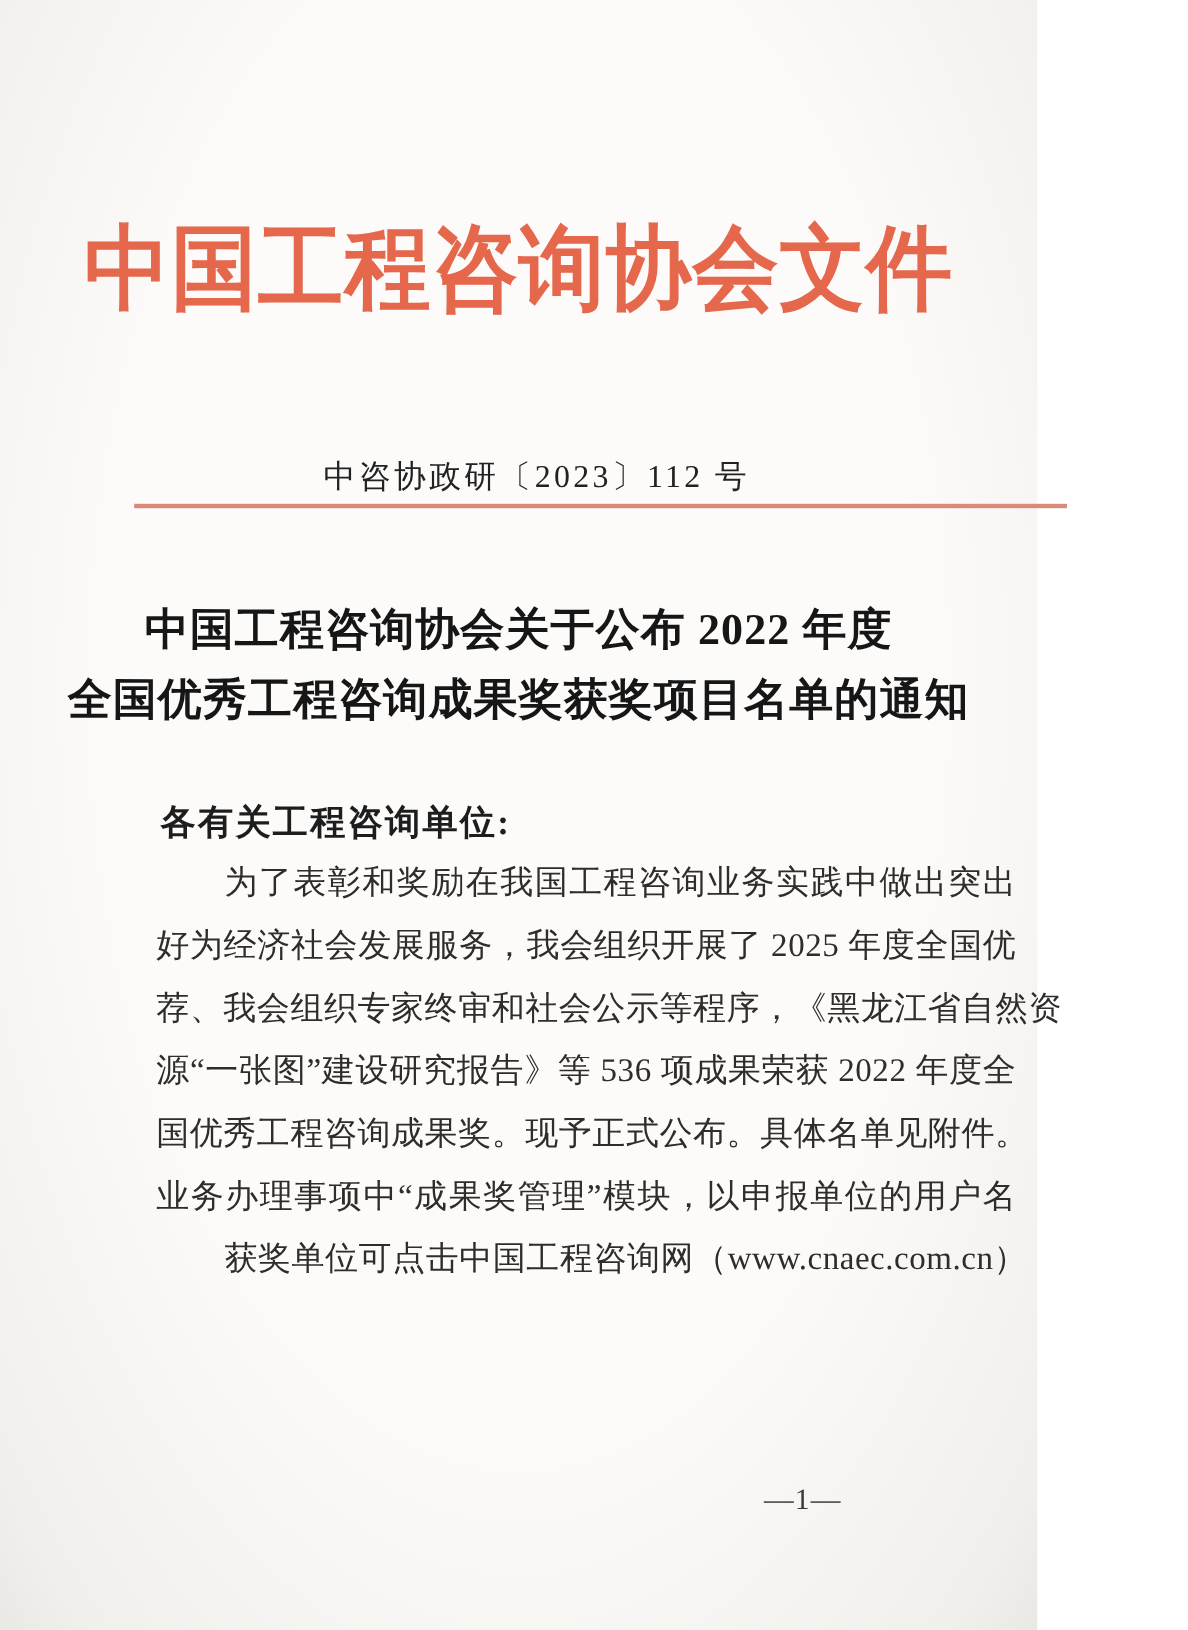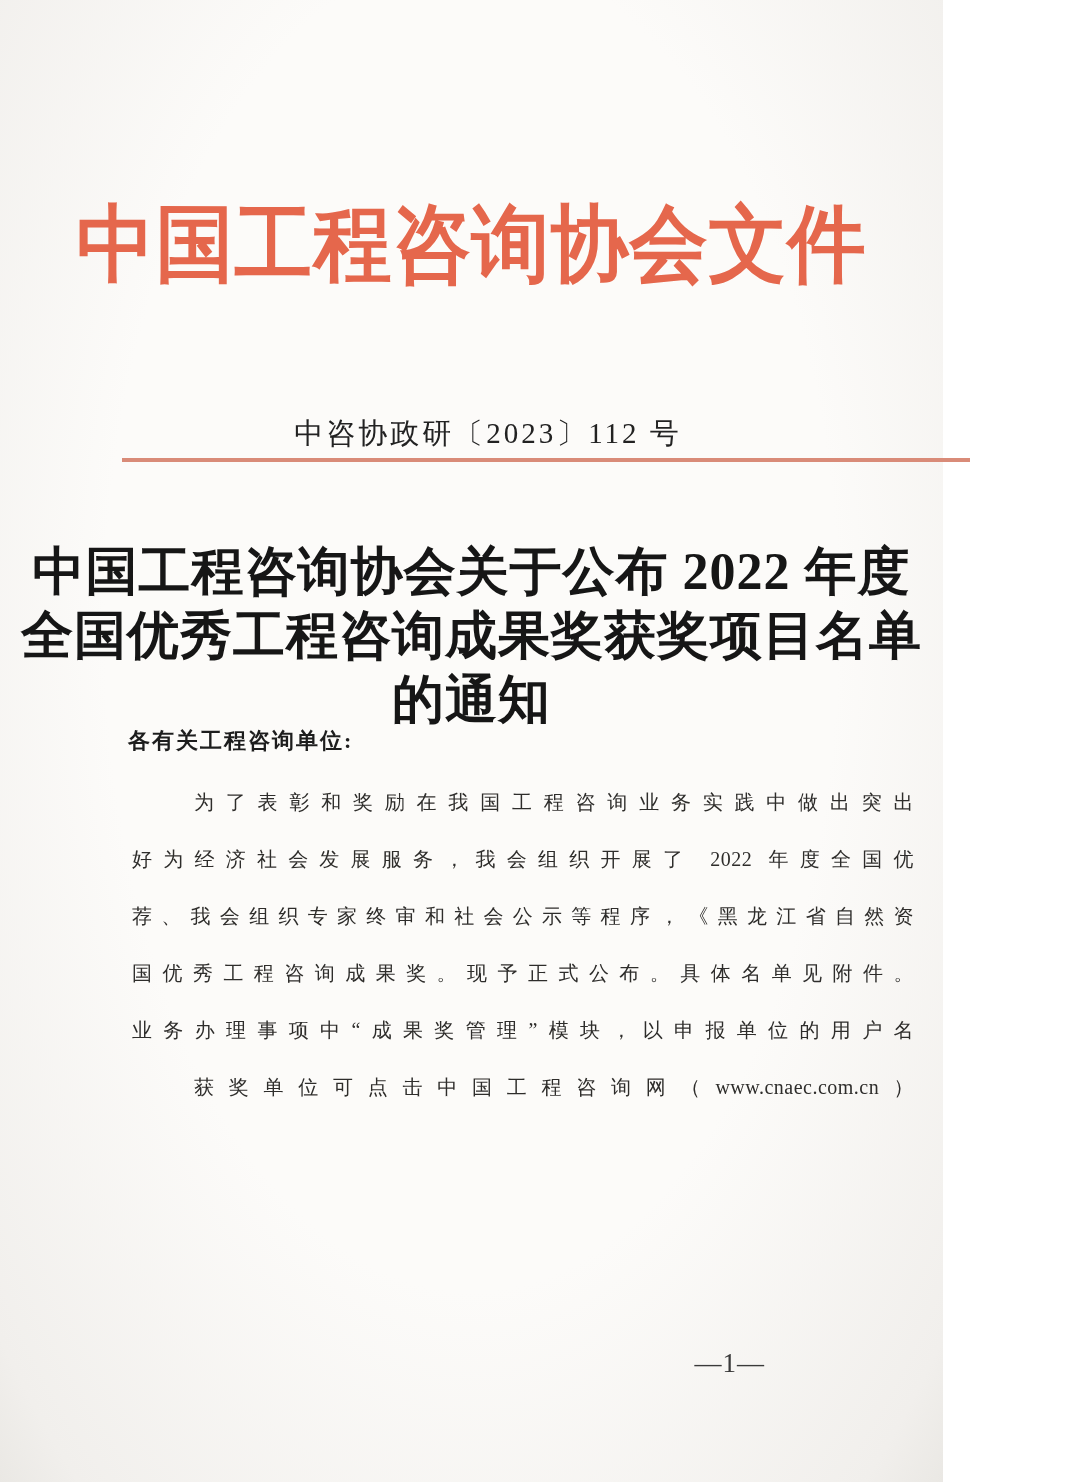--- a/index.html
+++ b/index.html
@@ -44,39 +44,39 @@
   .red-rule{
     position:absolute;
     top:458px; left:122px;
     width:848px; height:4px;
     background:var(--rule-red);
   }
   .notice-title{
     position:absolute;
     top:540px; left:0; right:0;
     text-align:center;
-    font-size:52px;
+    font-size:40px;
     font-weight:700;
     line-height:64px;
     color:#161616;
     letter-spacing:1px;
   }
   .salutation{
     position:absolute;
-    top:726px; left:128px;
-    font-size:22px;
+    top:726px; left:146px;
+    font-size:32px;
     font-weight:700;
     color:#1d1d1d;
     letter-spacing:2px;
   }
   .body-text{
     position:absolute;
-    top:774px; left:132px;
+    top:774px; left:142px;
     width:782px;
-    font-size:20px;
+    font-size:30px;
     color:var(--ink);
     letter-spacing:0.5px;
   }
   .body-text .line{
     line-height:57px;
     height:57px;
     text-align:justify;
     text-align-last:justify;
     text-justify:inter-character;
     white-space:nowrap;
@@ -107,22 +107,23 @@
   <div class="notice-title">
     <div>中国工程咨询协会关于公布 2022 年度</div>
     <div>全国优秀工程咨询成果奖获奖项目名单的通知</div>
   </div>
 
   <div class="salutation">各有关工程咨询单位:</div>
 
   <div class="body-text">
     <div>
         <div class="line indent">为了表彰和奖励在我国工程咨询业务实践中做出突出</div>
-        <div class="line">好为经济社会发展服务，我会组织开展了 2022 年度全国优</div>
+        <div class="line">好为经济社会发展服务，我会组织开展了 2025 年度全国优</div>
         <div class="line">荐、我会组织专家终审和社会公示等程序，《黑龙江省自然资</div>
+        <div class="line">源“一张图”建设研究报告》等 536 项成果荣获 2022 年度全</div>
         <div class="line">国优秀工程咨询成果奖。现予正式公布。具体名单见附件。</div>
       </div>
     <div>
         <div class="line">业务办理事项中“成果奖管理”模块，以申报单位的用户名</div>
         <div class="line indent">获奖单位可点击中国工程咨询网（www.cnaec.com.cn）</div>
       </div>
   </div>
 
   <div class="page-number">—1—</div>
 

